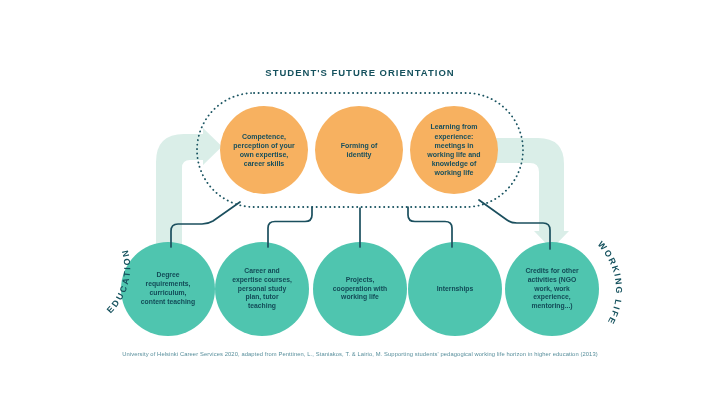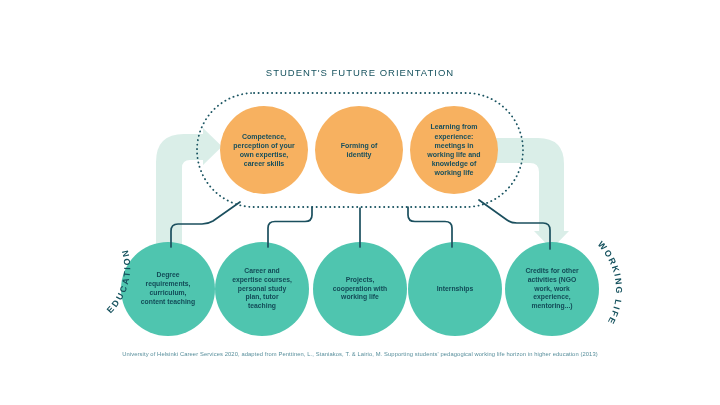--- a/index.html
+++ b/index.html
@@ -5,21 +5,21 @@
   html,body{margin:0;padding:0;}
   body{
     width:720px;height:405px;background:#ffffff;overflow:hidden;
     font-family:"Liberation Sans", sans-serif;position:relative;
   }
   .stage{position:absolute;inset:0;width:720px;height:405px;}
   .layer{position:absolute;left:0;top:0;pointer-events:none;}
 
   .title{
     position:absolute;top:67px;left:0;width:720px;text-align:center;
-    font-size:9.5px;font-weight:normal;letter-spacing:1px;color:#16525E;
+    font-size:9.5px;font-weight:bold;letter-spacing:1px;color:#16525E;
   }
 
   .circle{
     position:absolute;border-radius:50%;
     display:flex;align-items:center;justify-content:center;text-align:center;
   }
   .circle .txt{
     font-weight:bold;color:#174F5C;line-height:1.32;
   }
   .orange{width:88px;height:88px;top:106px;background:#F7B160;}

